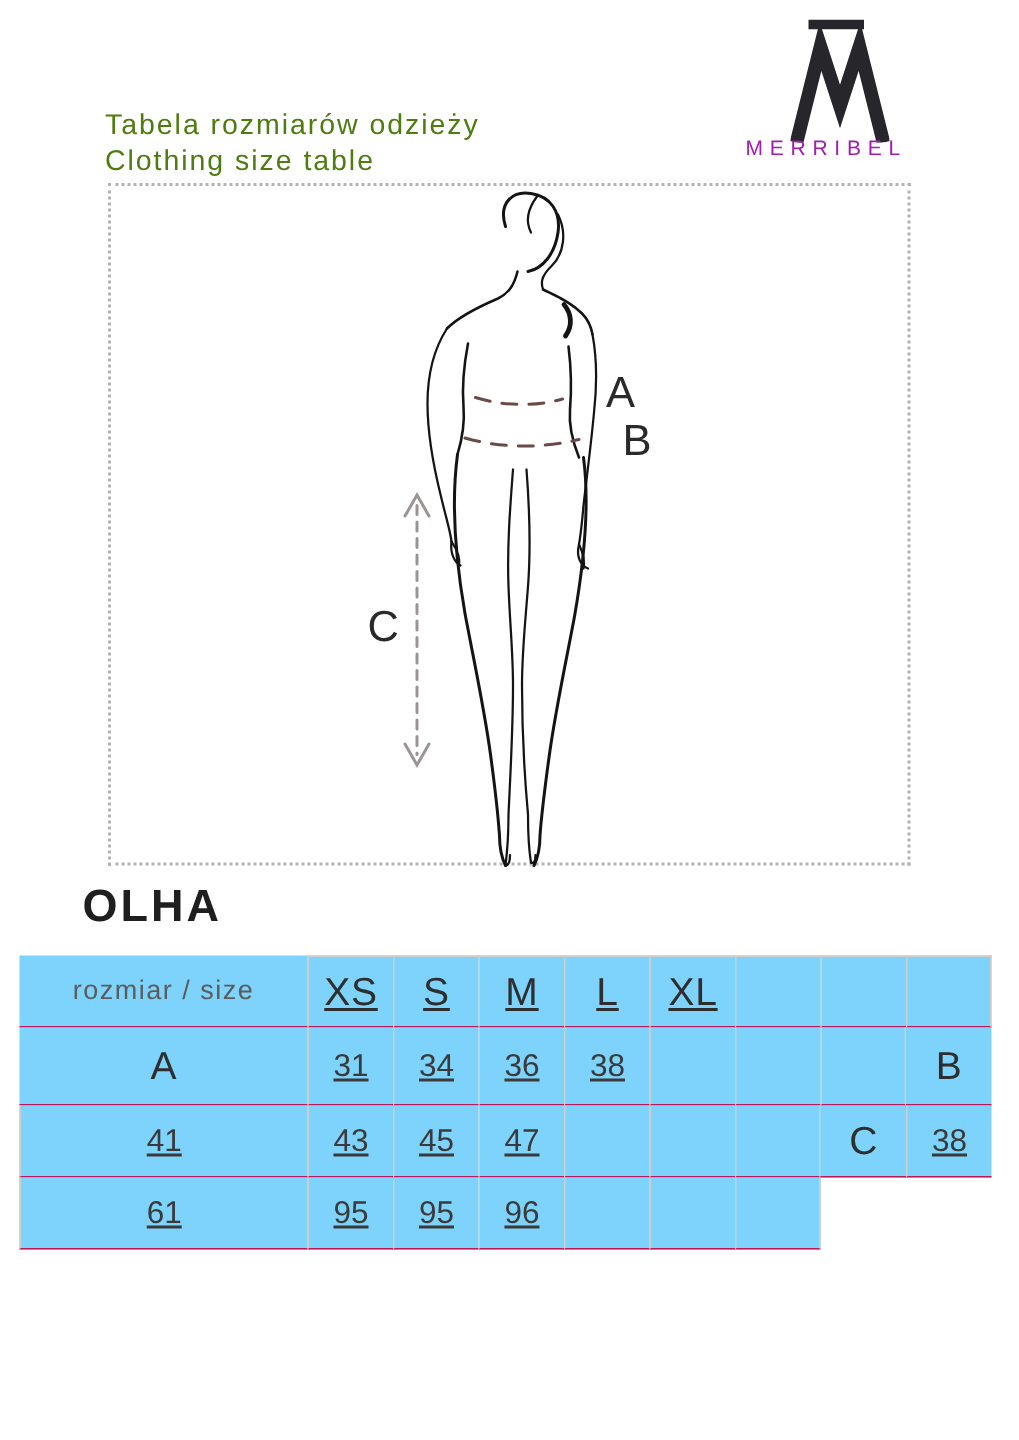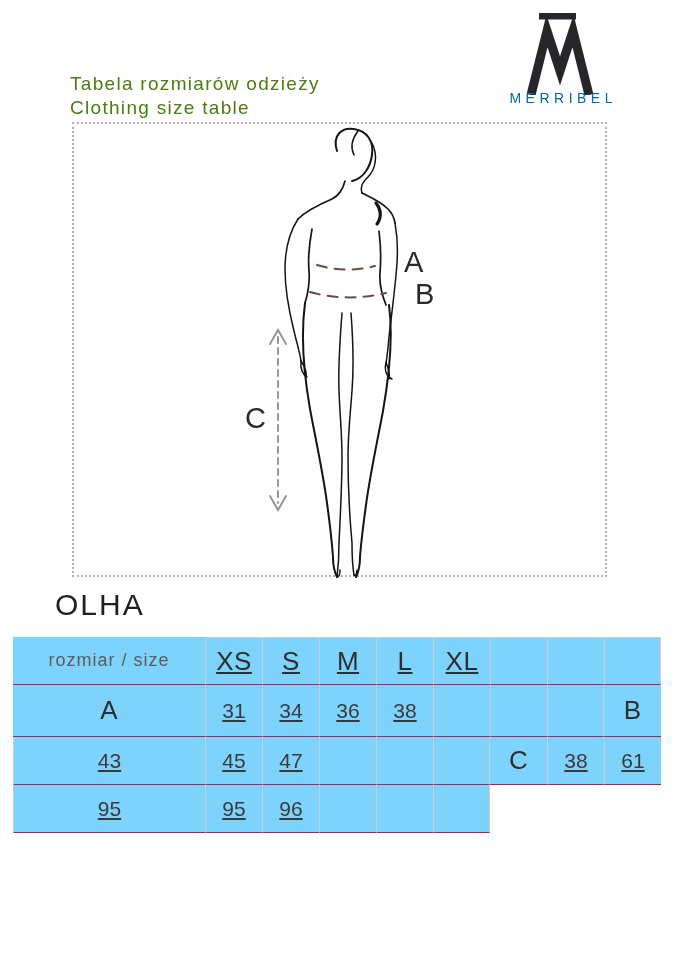--- a/index.html
+++ b/index.html
@@ -4,34 +4,34 @@
 <style>
   html,body{margin:0;padding:0;background:#fff;}
   .page{
     position:relative;width:679px;height:960px;background:#ffffff;overflow:hidden;
     font-family:"Liberation Sans", sans-serif;
   }
   
   .heading{position:absolute;left:70px;top:72px;color:#4d7c0f;font-weight:300;
     font-size:19px;letter-spacing:1.3px;line-height:24px;}
   .logo{position:absolute;left:527px;top:13px;width:66px;height:82px;}
-  .brand-name{position:absolute;left:497px;top:90px;width:120px;text-align:right;
-    color:#0369a1;font-size:14px;letter-spacing:4.5px;font-weight:400;}
+  .brand-name{position:absolute;left:497px;top:90px;width:120px;text-align:left;
+    color:#a21caf;font-size:14px;letter-spacing:4.5px;font-weight:400;}
   
   .diagram-box{position:absolute;left:72px;top:122px;width:531px;height:451px;
     border:2px dotted #b3b3b3;}
   .figure-svg{position:absolute;left:240px;top:125px;width:200px;height:455px;}
   .measure-label{position:absolute;color:#2a2a2a;font-size:29px;font-weight:300;
     letter-spacing:0.5px;}
   .label-a{left:404px;top:246px;}
   .label-b{left:415px;top:278px;}
   .label-c{left:245px;top:402px;}
   
   .product-title{position:absolute;left:55px;top:588px;color:#1f1f1f;
-    font-size:30px;font-weight:400;letter-spacing:2px;}
+    font-size:30px;font-weight:700;letter-spacing:2px;}
   
   .size-table{position:absolute;left:13px;top:637px;width:648px;
     display:grid;grid-template-columns:192px repeat(8,57px);
     grid-template-rows:48px 52px 48px 48px;}
   .cell{display:flex;align-items:center;justify-content:center;
     border-bottom:1px solid #be185d;box-sizing:border-box;background:#7dd3fc;}
   .cell.c{border-left:1px solid #cdcdcd;text-decoration:underline;}
   .cell.top{border-top:1px solid #cdcdcd;}
   .cell.last{border-right:1px solid #cdcdcd;}
   .hdr{color:#5c5c5c;font-size:18px;font-weight:300;letter-spacing:1px;}
@@ -120,20 +120,21 @@
     <div class="cell rowlab">A</div>
     <div class="cell c val">31</div>
     <div class="cell c val">34</div>
     <div class="cell c val">36</div>
     <div class="cell c val">38</div>
     <div class="cell c val"></div>
     <div class="cell c val"></div>
     <div class="cell c last val"></div>
 
     <div class="cell rowlab">B</div>
+    <div class="cell c val">41</div>
     <div class="cell c val">43</div>
     <div class="cell c val">45</div>
     <div class="cell c val">47</div>
     <div class="cell c val"></div>
     <div class="cell c val"></div>
     <div class="cell c last val"></div>
 
     <div class="cell rowlab">C</div>
     <div class="cell c val">38</div>
     <div class="cell c val">61</div>

